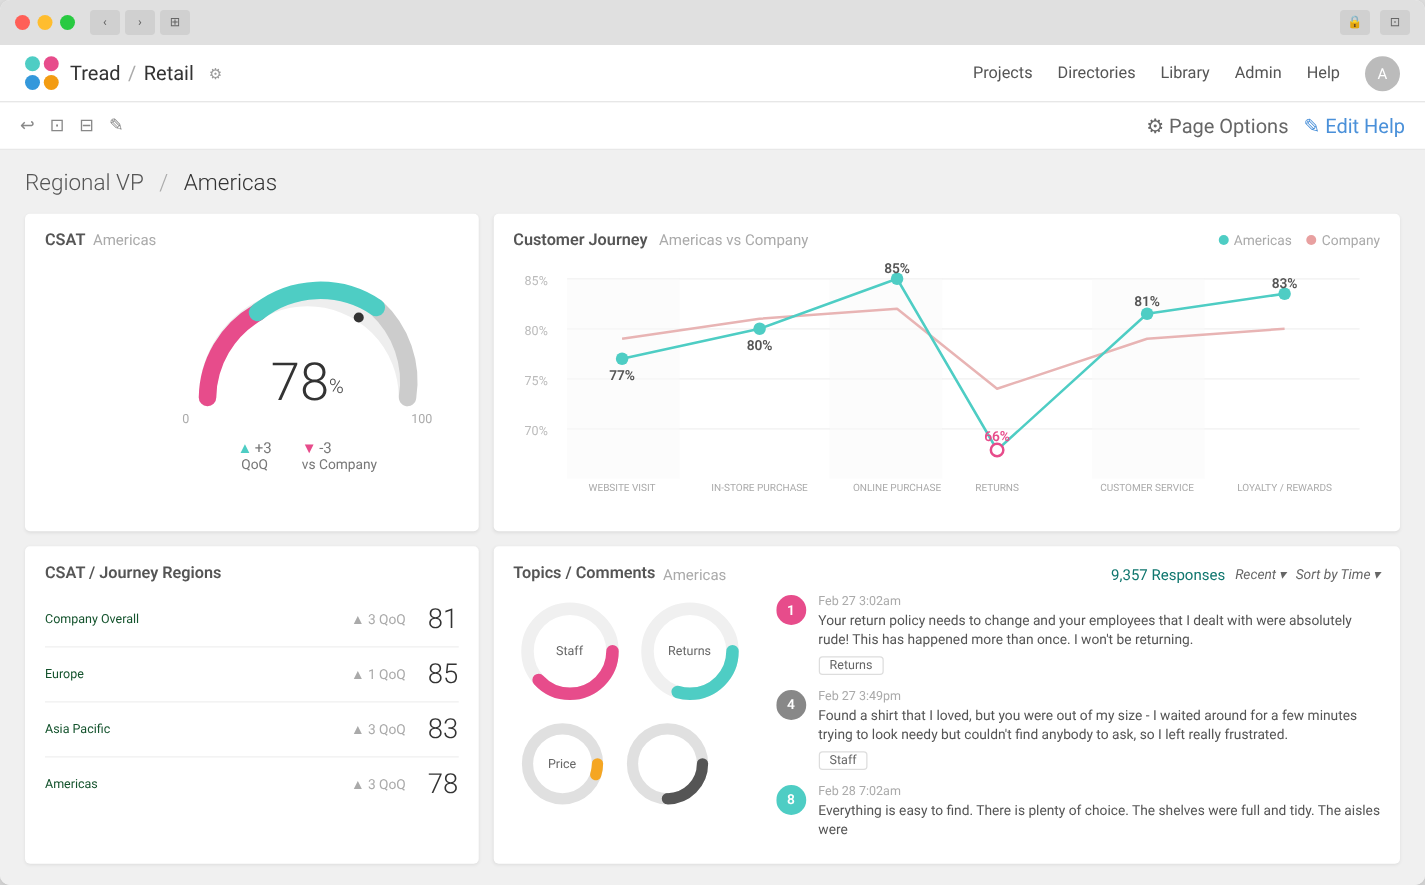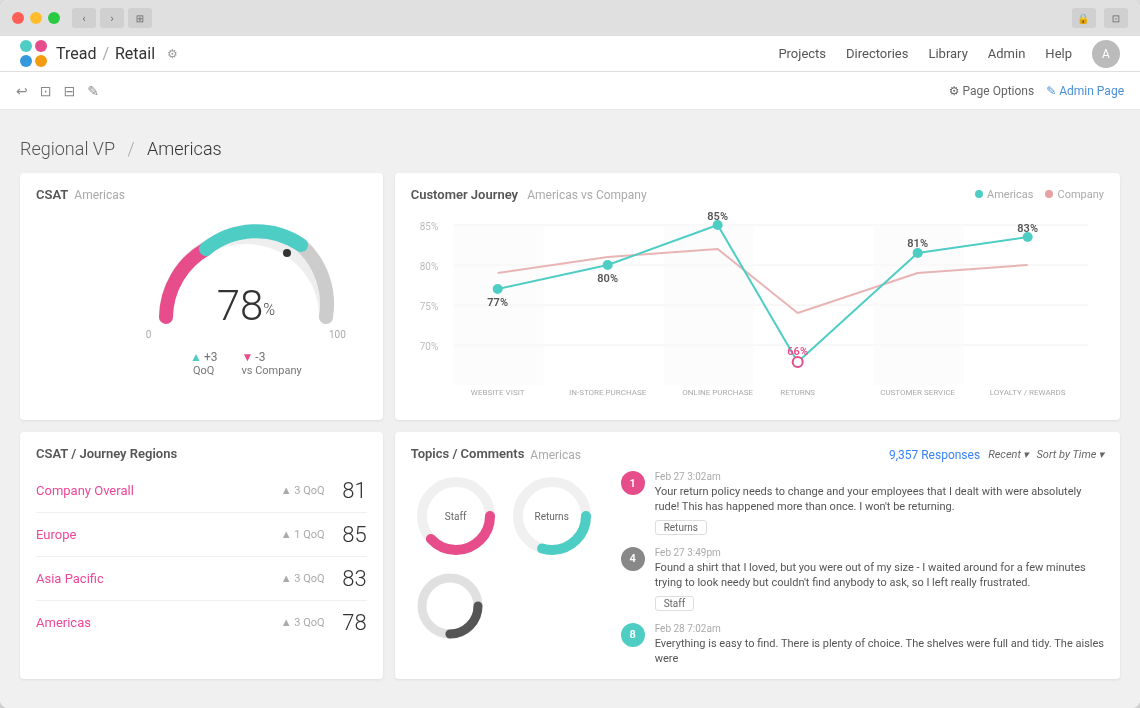--- a/index.html
+++ b/index.html
@@ -61,21 +61,21 @@
     .titlebar-action {
       width: 24px; height: 20px;
       background: #d0d0d0;
       border-radius: 3px;
       display: flex; align-items: center; justify-content: center;
       font-size: 10px; color: #666;
     }
 
     
     .navbar {
-      height: 36px;
+      height: 46px;
       background: #fff;
       display: flex;
       align-items: center;
       padding: 0 20px;
       border-bottom: 1px solid #e0e0e0;
       flex-shrink: 0;
     }
     .brand {
       display: flex;
       align-items: center;
@@ -146,36 +146,36 @@
       font-size: 14px;
       cursor: pointer;
     }
     .toolbar-spacer { flex: 1; }
     .toolbar-right {
       display: flex;
       gap: 12px;
       align-items: center;
     }
     .toolbar-btn {
-      font-size: 12px;
+      font-size: 16px;
       color: #666;
       display: flex;
       align-items: center;
       gap: 4px;
       cursor: pointer;
     }
     .toolbar-btn.edit {
       color: #4a90d9;
     }
 
     
     .page-content {
       flex: 1;
       overflow: hidden;
-      padding: 28px 20px;
+      padding: 16px 20px;
       background: #f0f0f0;
     }
     .breadcrumb {
       font-size: 18px;
       color: #555;
       margin-bottom: 14px;
       font-weight: 300;
     }
     .breadcrumb-sep { margin: 0 8px; color: #aaa; }
     .breadcrumb-current { color: #333; }
@@ -312,22 +312,22 @@
     .compare-card {}
     .compare-row {
       display: flex;
       align-items: center;
       padding: 9px 0;
       border-bottom: 1px solid #f0f0f0;
     }
     .compare-row:last-child { border-bottom: none; }
     .compare-label {
       flex: 1;
-      font-size: 13px;
-      color: #ec4899;
+      font-size: 10px;
+      color: #14532d;
     }
     .compare-delta {
       font-size: 11px;
       color: #aaa;
       display: flex;
       align-items: center;
       gap: 2px;
       margin-right: 10px;
     }
     .compare-value {
@@ -343,21 +343,21 @@
       display: flex;
       flex-direction: column;
     }
     .topics-header {
       display: flex;
       align-items: center;
       margin-bottom: 8px;
     }
     .topics-count {
       font-size: 12px;
-      color: #3b82f6;
+      color: #0f766e;
       margin-left: auto;
       margin-right: 8px;
     }
     .topics-sort {
       font-size: 11px;
       color: #666;
       display: flex;
       gap: 8px;
       font-style: italic;
     }
@@ -490,21 +490,21 @@
   <div class="toolbar">
     <div class="toolbar-left">
       <span class="toolbar-icon">↩</span>
       <span class="toolbar-icon">⊡</span>
       <span class="toolbar-icon">⊟</span>
       <span class="toolbar-icon">✎</span>
     </div>
     <div class="toolbar-spacer"></div>
     <div class="toolbar-right">
       <span class="toolbar-btn">⚙ Page Options</span>
-      <span class="toolbar-btn edit">✎ Admin Page</span>
+      <span class="toolbar-btn edit">✎ Edit Help</span>
     </div>
   </div>
 
   <div class="page-content">
     <div class="breadcrumb">
       <span>Regional VP</span>
       <span class="breadcrumb-sep">/</span>
       <span class="breadcrumb-current">Americas</span>
     </div>
 
@@ -668,20 +668,27 @@
 
             <div class="donut-wrap" style="width:90px;height:90px;">
               <svg width="90" height="90" viewBox="0 0 90 90">
                 <circle cx="45" cy="45" r="34" fill="none" stroke="#f0f0f0" stroke-width="10"></circle>
                 <circle cx="45" cy="45" r="34" fill="none" stroke="#4ecdc4" stroke-width="10" stroke-dasharray="116.8 213.6" stroke-dashoffset="53.4" stroke-linecap="round"></circle>
               </svg>
               <div class="donut-label">Returns</div>
             </div>
 
 
+            <div class="donut-wrap" style="width:78px;height:78px;">
+              <svg width="78" height="78" viewBox="0 0 78 78">
+                <circle cx="39" cy="39" r="28" fill="none" stroke="#e0e0e0" stroke-width="9"></circle>
+                <circle cx="39" cy="39" r="28" fill="none" stroke="#f5a623" stroke-width="9" stroke-dasharray="52.8 175.9" stroke-dashoffset="43.9" stroke-linecap="round"></circle>
+              </svg>
+              <div class="donut-label">Price</div>
+            </div>
 
             <div class="donut-wrap" style="width:78px;height:78px;">
               <svg width="78" height="78" viewBox="0 0 78 78">
                 <circle cx="39" cy="39" r="28" fill="none" stroke="#e0e0e0" stroke-width="9"></circle>
                 <circle cx="39" cy="39" r="28" fill="none" stroke="#555" stroke-width="9" stroke-dasharray="87.9 175.9" stroke-dashoffset="43.9" stroke-linecap="round"></circle>
               </svg>
 
             </div>
           </div>
 

